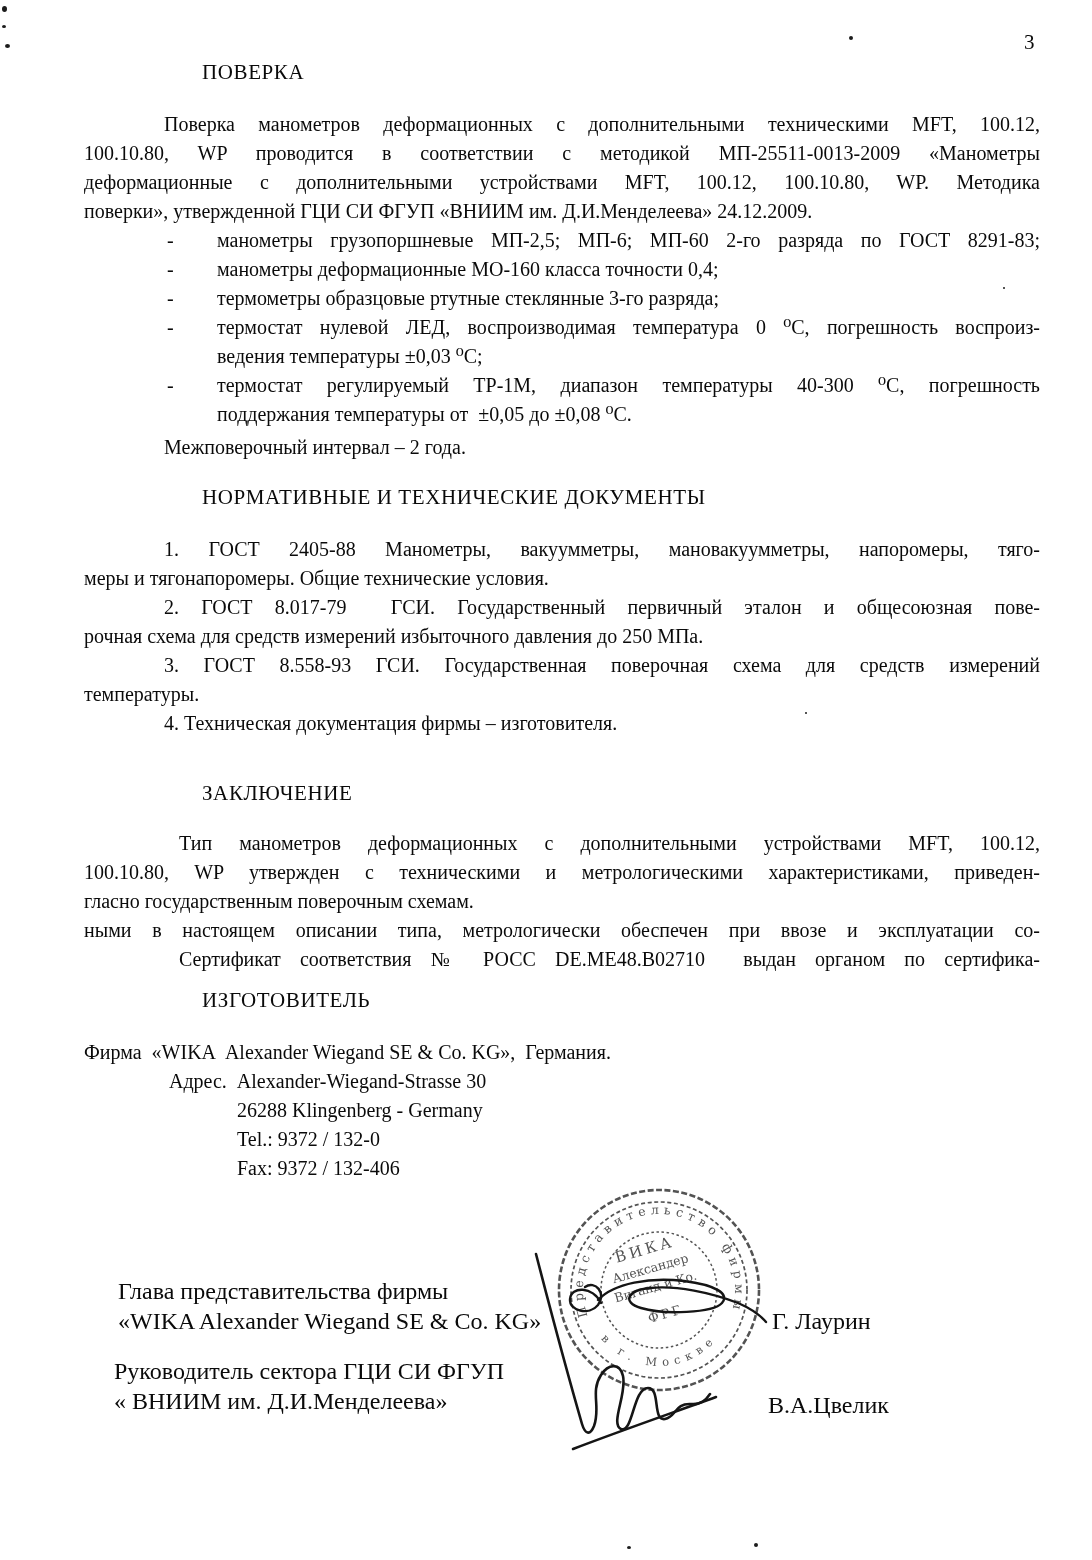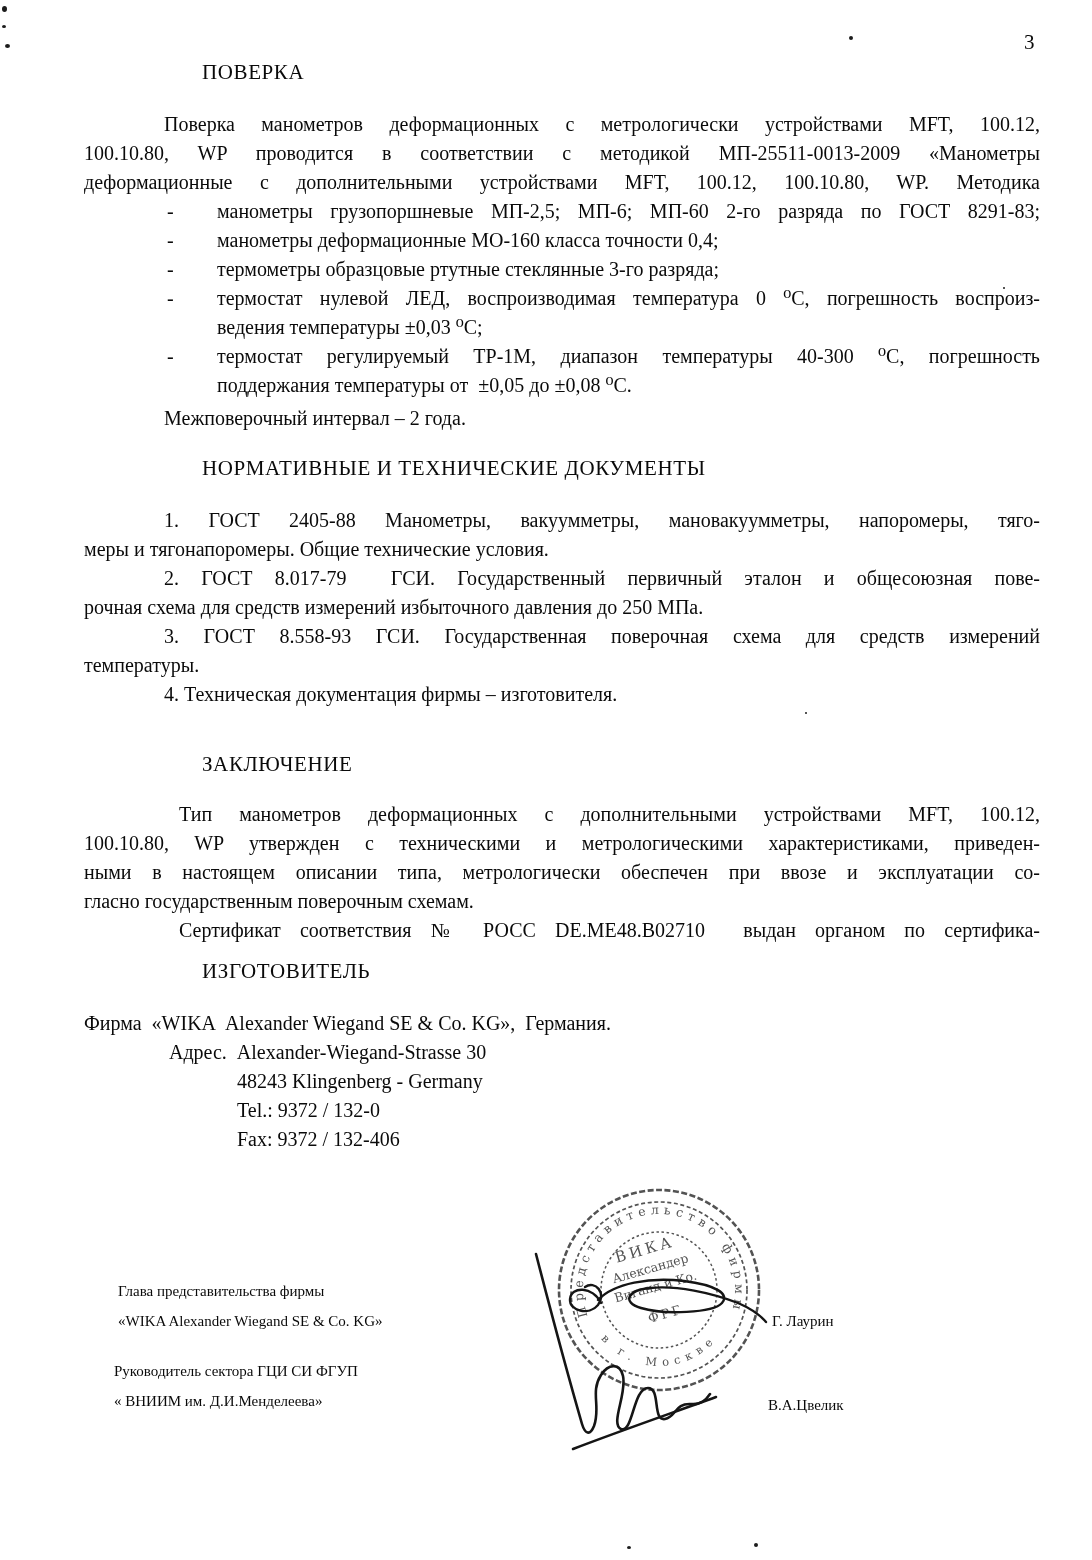--- a/index.html
+++ b/index.html
@@ -23,21 +23,21 @@
   .ml3{margin-left:153px;}
   .heading{
     font-size:21px;line-height:29px;
     padding-left:118px;
     letter-spacing:0.6px;
   }
   .dlist .ditem{display:flex;margin-left:83px;}
   .dash{flex:0 0 50px;font-size:20px;line-height:29px;}
   .itext{flex:1;min-width:0;}
   .pagenum{position:absolute;left:1024px;top:30px;font-size:21px;line-height:24px;}
-  .sigline{position:absolute;font-size:15px;line-height:30px;white-space:nowrap;}
+  .sigline{position:absolute;font-size:24px;line-height:30px;white-space:nowrap;}
   .speck{position:absolute;background:#1c1c1c;border-radius:50%;}
   .stampbox{position:absolute;left:500px;top:1170px;width:310px;height:292px;}
   .stamp-text{font-family:"DejaVu Serif",serif;fill:#2e2e2e;}
 </style>
 </head>
 <body>
 
 <div class="page">
 
   <div class="pagenum">3</div>
@@ -48,23 +48,24 @@
   <div class="speck" style="left:849px;top:36px;width:4px;height:4px;"></div>
   <div class="speck" style="left:1003px;top:287px;width:2px;height:2px;"></div>
   <div class="speck" style="left:805px;top:712px;width:2px;height:2px;"></div>
   <div class="speck" style="left:754px;top:1543px;width:4px;height:4px;"></div>
   <div class="speck" style="left:627px;top:1546px;width:4px;height:3px;"></div>
 
   <div class="flow" id="doc-flow">
       <div class="heading">ПОВЕРКА</div>
       <div class="gap" style="height: 23px;"></div>
       <div class="para">
-        <div class="line ind just">Поверка манометров деформационных с метрологически устройствами MFT, 100.12,</div>
+        <div class="line ind just">Поверка манометров деформационных с дополнительными техническими MFT, 100.12,</div>
         <div class="line just">100.10.80, WP проводится в соответствии с методикой МП-25511-0013-2009 «Манометры</div>
         <div class="line just">деформационные с дополнительными устройствами MFT, 100.12, 100.10.80, WP. Методика</div>
+        <div class="line">поверки», утвержденной ГЦИ СИ ФГУП «ВНИИМ им. Д.И.Менделеева» 24.12.2009.</div>
       </div>
       <div class="dlist">
         <div class="ditem">
           <span class="dash">-</span>
           <div class="itext">
             <div class="line just">манометры грузопоршневые МП-2,5; МП-6; МП-60 2-го разряда по ГОСТ 8291-83;</div>
           </div>
         </div>
         <div class="ditem">
           <span class="dash">-</span>
@@ -108,31 +109,31 @@
         <div class="line ind just">3. ГОСТ 8.558-93 ГСИ. Государственная поверочная схема для средств измерений</div>
         <div class="line">температуры.</div>
         <div class="line ind">4. Техническая документация фирмы – изготовителя.</div>
       </div>
       <div class="gap" style="height: 41px;"></div>
       <div class="heading">ЗАКЛЮЧЕНИЕ</div>
       <div class="gap" style="height: 21px;"></div>
       <div class="para">
         <div class="line ind-lg just">Тип манометров деформационных с дополнительными устройствами MFT, 100.12,</div>
         <div class="line just">100.10.80, WP утвержден с техническими и метрологическими характеристиками, приведен-</div>
+        <div class="line">гласно государственным поверочным схемам.</div>
         <div class="line just">ными в настоящем описании типа, метрологически обеспечен при ввозе и эксплуатации со-</div>
-        <div class="line">гласно государственным поверочным схемам.</div>
         <div class="line ind-lg just">Сертификат соответствия № РОСС DE.ME48.B02710&nbsp; выдан органом по сертифика-</div>
       </div>
       <div class="gap" style="height: 12px;"></div>
       <div class="heading">ИЗГОТОВИТЕЛЬ</div>
       <div class="gap" style="height: 23px;"></div>
       <div class="para">
         <div class="line ml1">Фирма&nbsp; «WIKA&nbsp; Alexander Wiegand SE &amp; Co. KG»,&nbsp; Германия.</div>
         <div class="line ml2">Адрес.&nbsp; Alexander-Wiegand-Strasse 30</div>
-        <div class="line ml3">48243 Klingenberg - Germany</div>
+        <div class="line ml3">26288 Klingenberg - Germany</div>
         <div class="line ml3">Tel.: 9372 / 132-0</div>
         <div class="line ml3">Fax: 9372 / 132-406</div>
       </div>
     </div>
 
   <div class="sigline" style="left:118px;top:1276px;">Глава представительства фирмы</div>
   <div class="sigline" style="left:118px;top:1306px;">«WIKA Alexander Wiegand SE &amp; Co. KG»</div>
   <div class="sigline" style="left:772px;top:1306px;">Г. Лаурин</div>
 
   <div class="sigline" style="left:114px;top:1356px;">Руководитель сектора ГЦИ СИ ФГУП</div>

